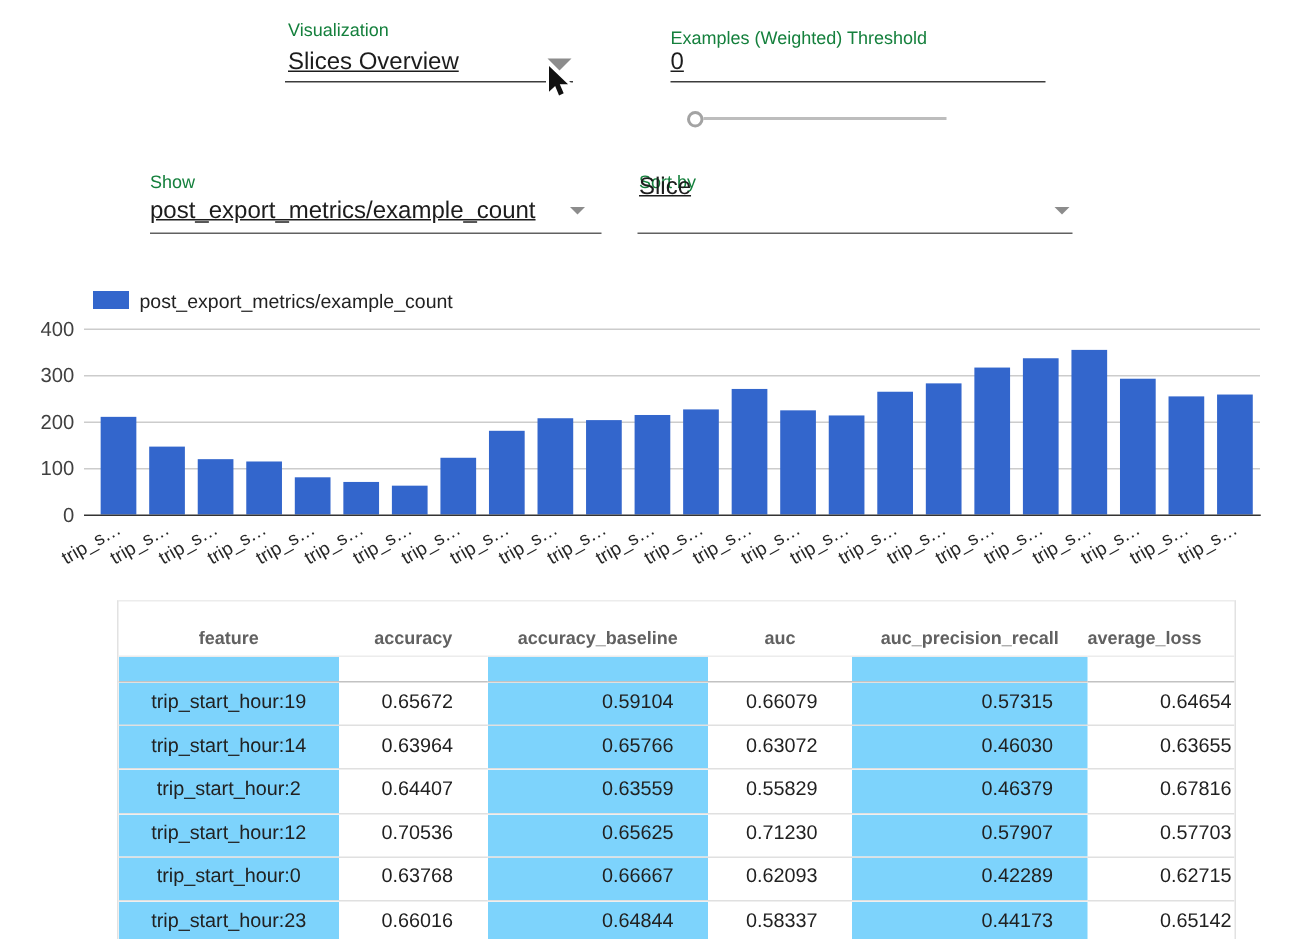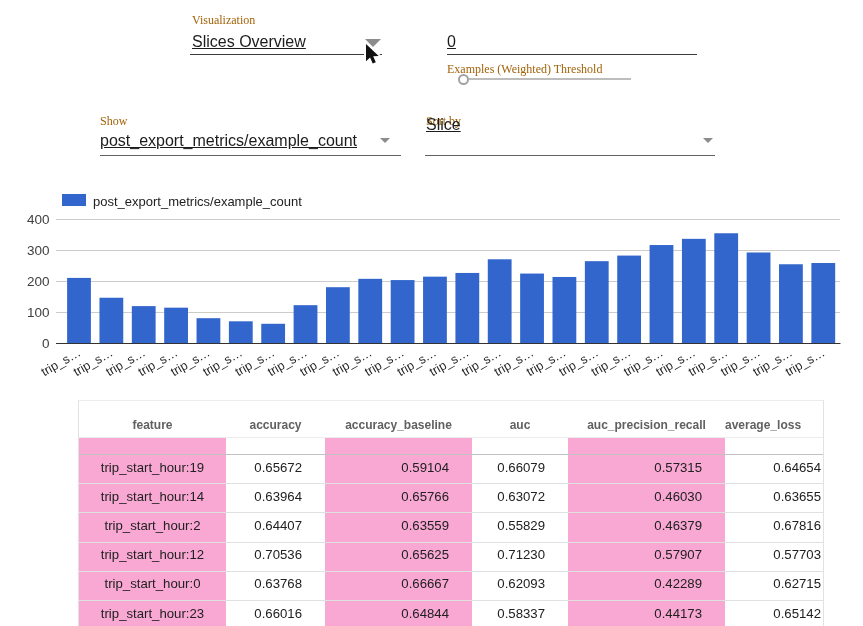--- a/index.html
+++ b/index.html
@@ -1,44 +1,44 @@
 <!DOCTYPE html>
 <html><head>
 <meta charset="utf-8">
 <style>
 html,body{margin:0;padding:0;}
 body{width:863px;height:626px;background:#fff;font-family:"Liberation Sans",sans-serif;position:relative;overflow:hidden;}
 .abs{position:absolute;}
-.lbl{font-size:12px;color:#a16207;font-family:Liberation Serif, serif;}
+.lbl{font-size:12px;color:#15803d;}
 .val{font-size:16px;color:#1c1c1c;text-decoration:underline;}
 .uline-dark{border-bottom:1.5px solid #3c3c3c;}
 .uline-gray{border-bottom:1px solid #616161;}
 .tri{width:0;height:0;border-left:5.2px solid transparent;border-right:5.2px solid transparent;border-top:5px solid #8c8c8c;}
 .tri2{width:0;height:0;border-left:8px solid transparent;border-right:8px solid transparent;border-top:8.5px solid #8c8c8c;}
 
 #tbl{position:absolute;left:78px;top:400px;width:744px;height:226px;overflow:hidden;border-left:1px solid #e2e2e2;border-right:1px solid #e2e2e2;border-top:1px solid #ececec;}
 table{border-collapse:collapse;table-layout:fixed;width:744px;}
 td,th{padding:0;margin:0;overflow:hidden;white-space:nowrap;}
 th{font-weight:bold;font-size:12px;color:#616161;text-align:center;height:31px;vertical-align:bottom;padding-bottom:5px;border-bottom:1px solid #ececec;}
 th.last{text-align:left;padding-right:1px;}
 tr.sub td{height:16px;border-bottom:1px solid #c2c2c2;}
 tr.data td{font-size:13.2px;color:#212121;height:24.2px;border-bottom:1px solid #e0e0e0;text-align:right;padding-right:23px;padding-bottom:4px;vertical-align:middle;}
 tr.data td.feat{text-align:center;padding-right:0;}
 tr.data td.last{padding-right:2px;}
-td.g{background:#f9a8d4;}
+td.g{background:#7dd3fc;}
 </style>
 </head>
 <body>
 
 <div class="abs lbl" style="left:192px;top:12.5px;">Visualization</div>
 <div class="abs val" style="left:192px;top:33px;">Slices Overview</div>
 <div class="abs uline-dark" style="left:190px;top:41px;width:192px;height:13px;"></div>
 <div class="abs tri2" style="left:365px;top:39.3px;"></div>
 
-<div class="abs lbl" style="left:447px;top:18px;margin-top:44px;">Examples (Weighted) Threshold</div>
+<div class="abs lbl" style="left:447px;top:18px;">Examples (Weighted) Threshold</div>
 <div class="abs val" style="left:447px;top:33px;">0</div>
 <div class="abs uline-dark" style="left:447px;top:41px;width:250px;height:13px;"></div>
 
 <div class="abs" style="left:469px;top:77.5px;width:162px;height:2px;background:#bdbdbd;"></div>
 <div class="abs" style="left:457.5px;top:73.5px;width:7px;height:7px;border:2px solid #a3a3a3;border-radius:50%;background:#fff;"></div>
 
 <div class="abs lbl" style="left:100px;top:113.5px;">Show</div>
 <div class="abs val" style="left:100px;top:132px;">post_export_metrics/example_count</div>
 <div class="abs uline-gray" style="left:100px;top:141px;width:301px;height:14px;"></div>
 <div class="abs tri" style="left:379.6px;top:138.2px;"></div>

